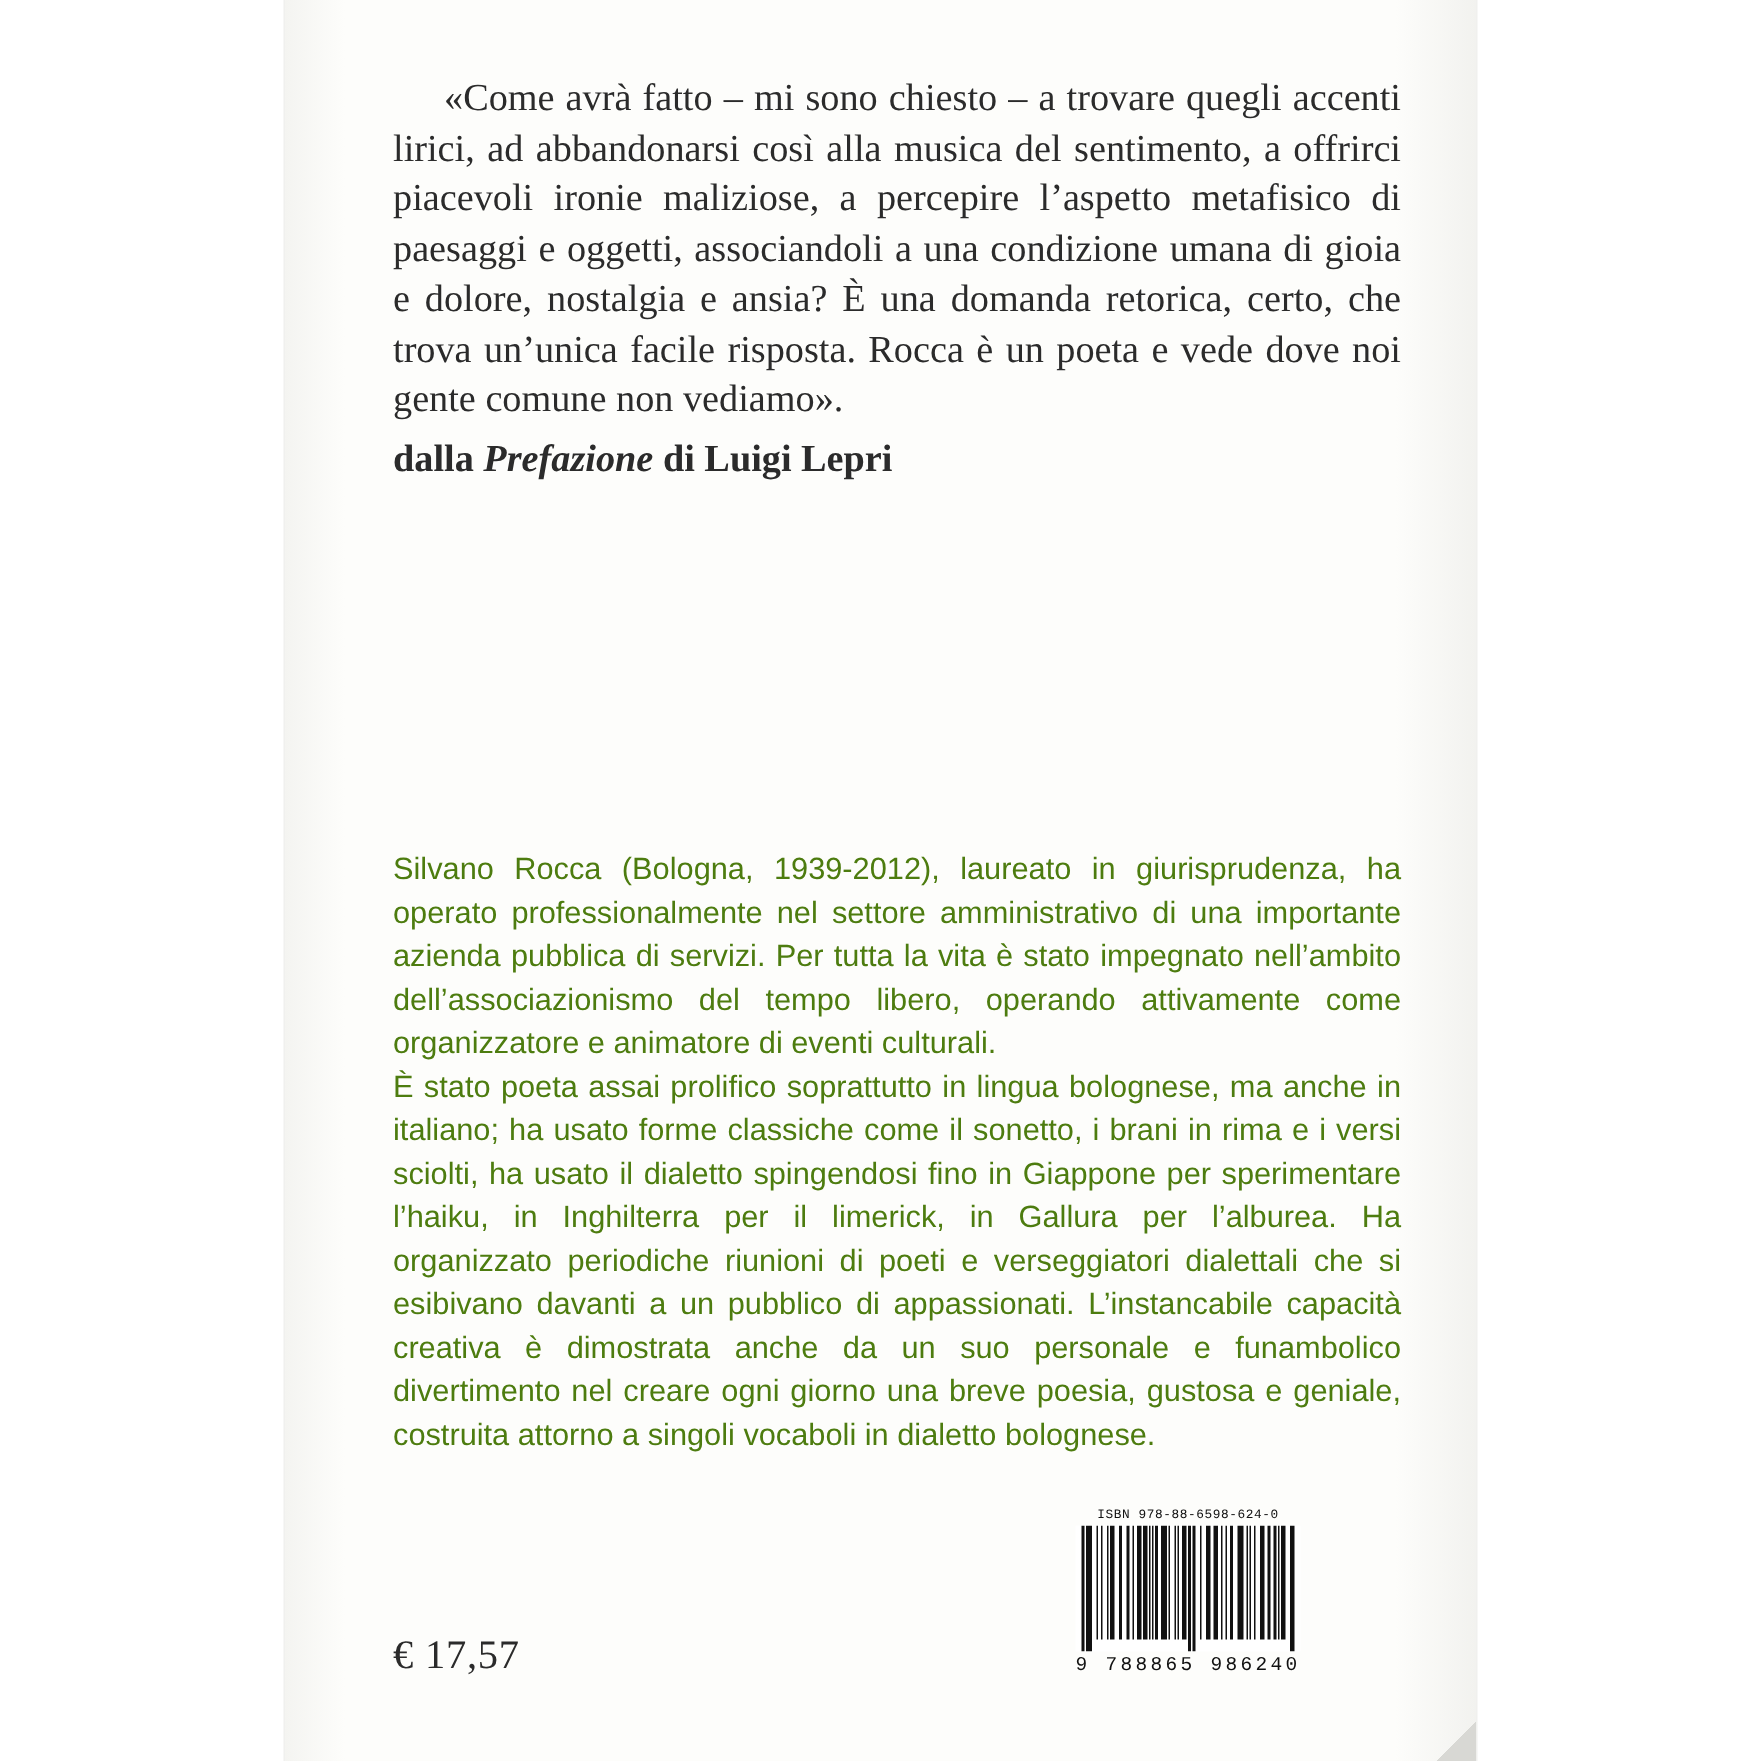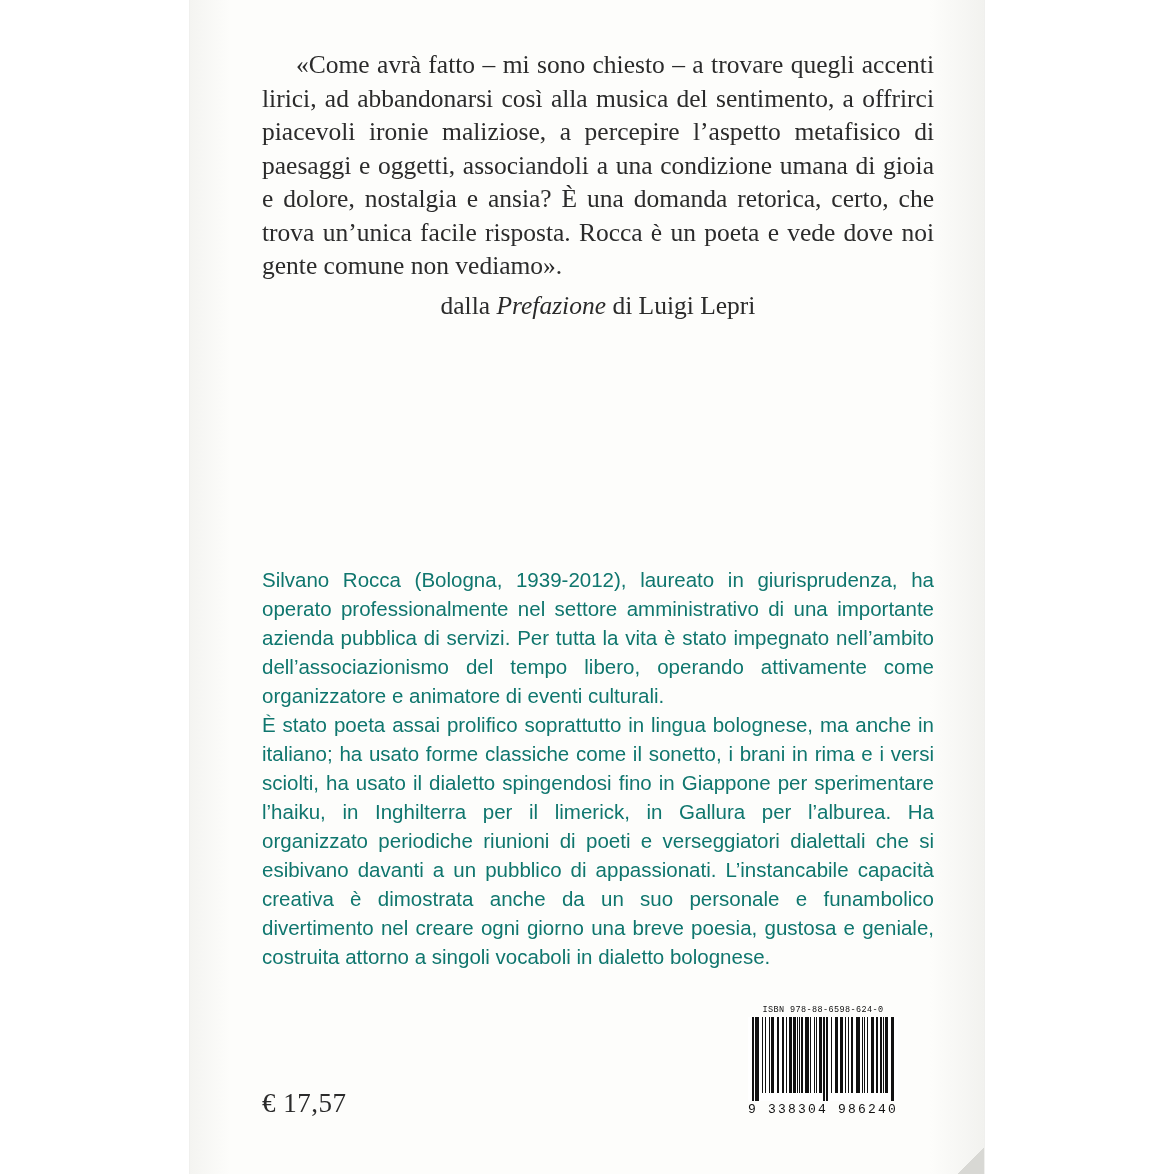--- a/index.html
+++ b/index.html
@@ -59,55 +59,56 @@
     margin: 0;
     -webkit-hyphens: manual;
     hyphens: manual;
   }
   .quote-attrib {
     margin-top: 6px;
     font-family: "Liberation Serif", serif;
     font-size: 25.5px;
     line-height: 33.5px;
     color: #2b2b2b;
-    text-align: center;
+    text-align: left;
+    font-weight: bold;
   }
   .quote-attrib em {
     font-style: italic;
   }
 
   .bio-block {
     position: absolute;
     left: 60px;
     top: 565px;
     width: 672px;
   }
   .bio-para {
     font-family: "Liberation Sans", sans-serif;
     font-size: 20.5px;
     line-height: 29px;
-    color: #0f766e;
+    color: #4d7c0f;
     text-align: justify;
     text-align-last: left;
     margin: 0;
   }
 
   .price {
     position: absolute;
     left: 60px;
     top: 1088px;
     font-family: "Liberation Serif", serif;
     font-size: 27px;
     color: #2b2b2b;
     letter-spacing: 0.5px;
   }
 
   .barcode-area {
     position: absolute;
-    left: 546px;
+    left: 515px;
     top: 1005px;
     width: 150px;
     height: 125px;
   }
   .barcode-isbn {
     font-family: "Liberation Mono", monospace;
     font-size: 8.5px;
     letter-spacing: 0.4px;
     color: #111;
     text-align: center;
@@ -197,19 +198,19 @@
             <div class="bar" style="left: 114px; width: 1px; height: 76px; background: rgb(17, 17, 17);"></div>
             <div class="bar" style="left: 116px; width: 1px; height: 76px; background: rgb(17, 17, 17);"></div>
             <div class="bar" style="left: 119px; width: 1px; height: 76px; background: rgb(17, 17, 17);"></div>
             <div class="bar" style="left: 123px; width: 3px; height: 76px; background: rgb(17, 17, 17);"></div>
             <div class="bar" style="left: 128px; width: 2px; height: 76px; background: rgb(17, 17, 17);"></div>
             <div class="bar" style="left: 132px; width: 2px; height: 76px; background: rgb(17, 17, 17);"></div>
             <div class="bar" style="left: 135px; width: 1px; height: 76px; background: rgb(17, 17, 17);"></div>
             <div class="bar" style="left: 137px; width: 3px; height: 76px; background: rgb(17, 17, 17);"></div>
             <div class="bar" style="left: 143px; width: 3px; height: 84px; background: rgb(17, 17, 17);"></div>
           </div>
-        <div class="barcode-digits">9  338304  986240</div>
+        <div class="barcode-digits">9  788865  986240</div>
       </div>
 
       <div class="corner-fold"></div>
     </div>
   </div>
 </div>
 
 </body></html>

